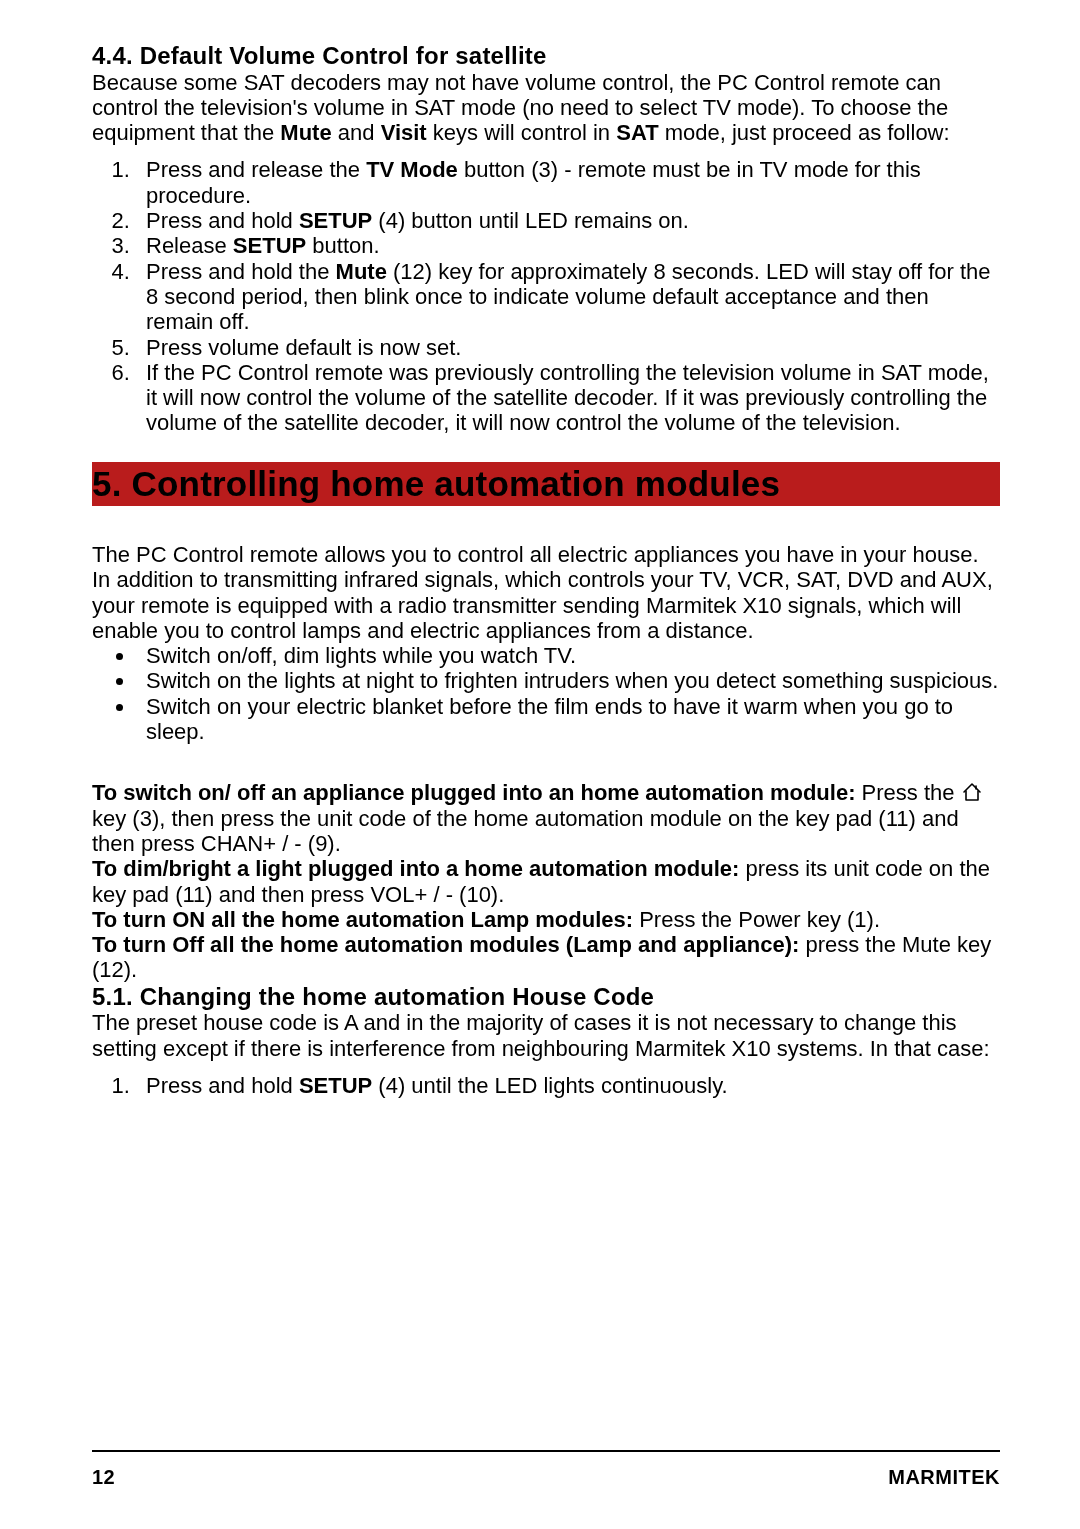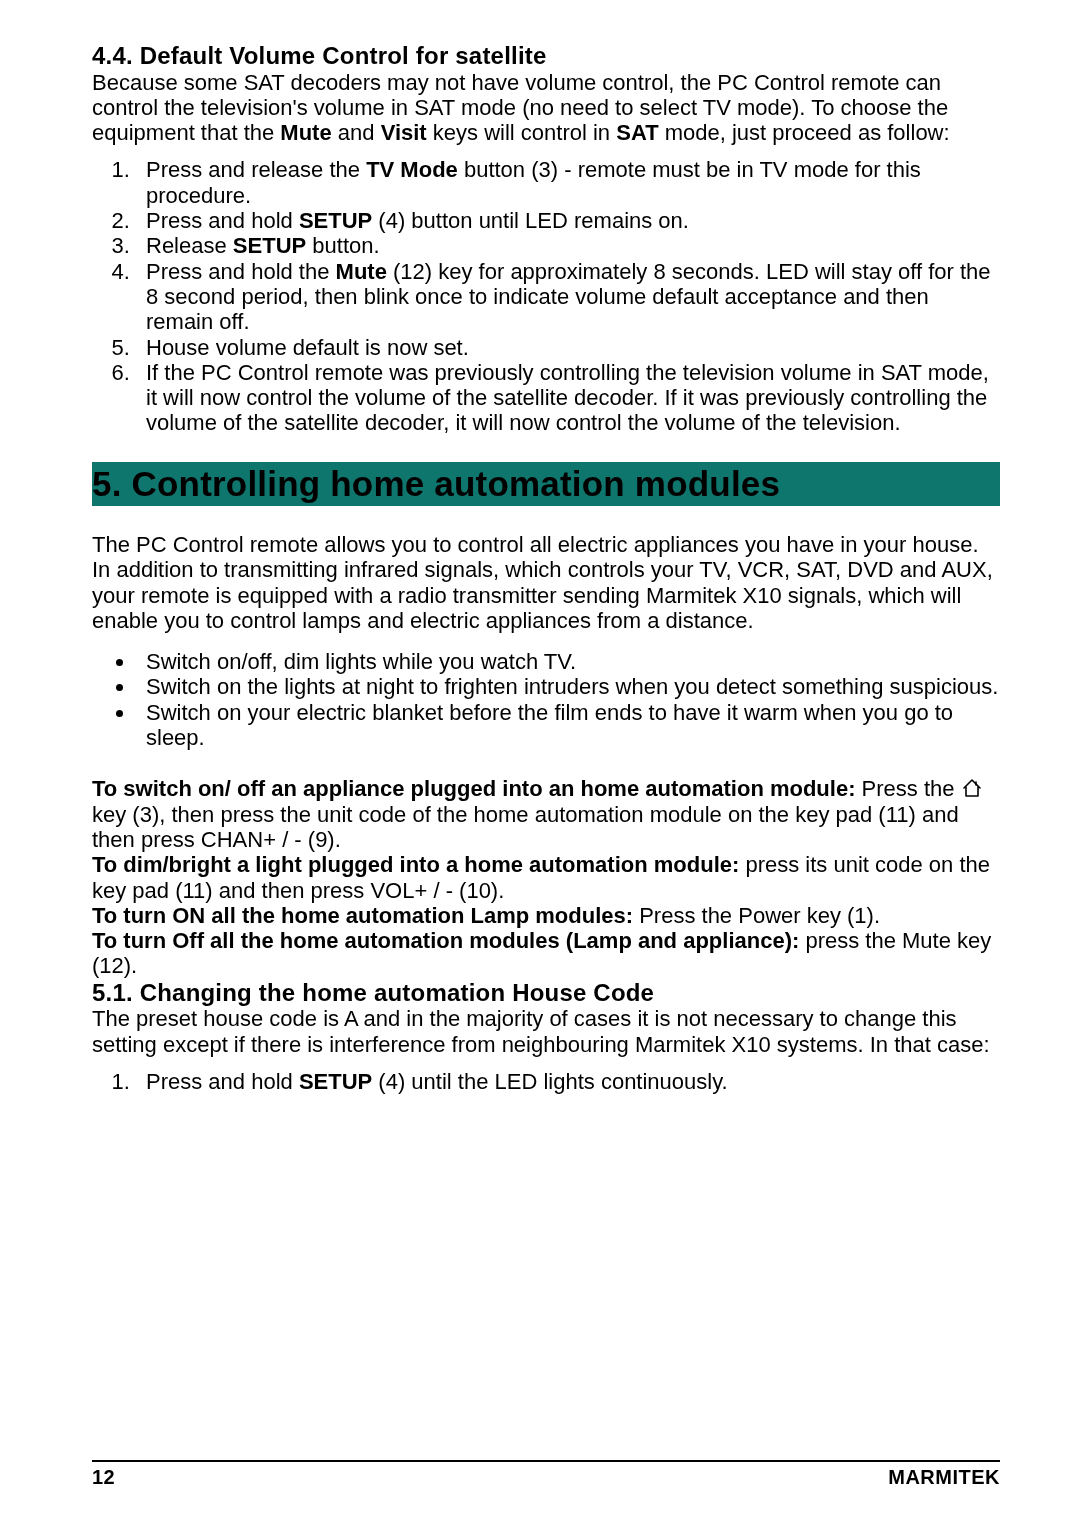--- a/index.html
+++ b/index.html
@@ -22,55 +22,55 @@
     display: flex;
     flex-direction: column;
     border-radius: 29px;
   }
   .content { flex: 1 1 auto; }
   h1 {
     font-size: 35px;
     font-weight: 800;
     margin: 26px 0 6px 0;
     padding: 2px 0;
-    background: #0f766e;
+    background: #b91c1c;
     letter-spacing: 0.2px;
   }
   h2 {
     font-size: 24px;
     font-weight: 800;
     margin: 0 0 0 0;
     letter-spacing: 0.2px;
   }
   h2.sub { }
   p { margin: 0 0 0 0; }
   p.parablock { margin: 0 0 0 0; }
-  p.gap-before { margin-top: 26px; }
+  p.gap-before { margin-top: 36px; }
   ol {
     margin: 12px 0 0 0;
     padding: 0 0 0 44px;
     list-style-position: outside;
   }
   ol li { padding-left: 10px; }
   ul {
-    margin: 16px 0 0 0;
+    margin: 0 0 0 0;
     padding: 0 0 0 44px;
     list-style-type: disc;
   }
   ul li { padding-left: 10px; }
   .bold { font-weight: 800; }
   .house-icon {
     display: inline-block;
     width: 22px;
     height: 20px;
     vertical-align: -2px;
   }
   .footer {
     border-top: 2px solid #000000;
-    padding-top: 4px;
+    padding-top: 14px;
     display: flex;
     justify-content: space-between;
     font-size: 20px;
     font-weight: 800;
     letter-spacing: 0.5px;
   }
 </style>
 </head>
 <body>
 
@@ -79,21 +79,21 @@
 
     <h2>4.4. Default Volume Control for satellite</h2>
     <p class="parablock">
       <span>Because some SAT decoders may not have volume control, the PC Control remote can control the television's volume in SAT mode (no need to select TV mode). To choose the equipment that the </span><span class="bold">Mute</span><span> and </span><span class="bold">Visit</span><span> keys will control in </span><span class="bold">SAT</span><span> mode, just proceed as follow:</span>
     </p>
     <ol>
       <li><span>Press and release the </span><span class="bold">TV Mode</span><span> button (3) - remote must be in TV mode for this procedure.</span></li>
       <li><span>Press and hold </span><span class="bold">SETUP</span><span> (4) button until LED remains on.</span></li>
       <li><span>Release </span><span class="bold">SETUP</span><span> button.</span></li>
       <li><span>Press and hold the </span><span class="bold">Mute</span><span> (12) key for approximately 8 seconds. LED will stay off for the 8 second period, then blink once to indicate volume default acceptance and then remain off.</span></li>
-      <li><span>House volume default is now set.</span></li>
+      <li><span>Press volume default is now set.</span></li>
       <li><span>If the PC Control remote was previously controlling the television volume in SAT mode, it will now control the volume of the satellite decoder. If it was previously controlling the volume of the satellite decoder, it will now control the volume of the television.</span></li>
     </ol>
 
     <h1>5. Controlling home automation modules</h1>
 
     <p class="parablock gap-before">The PC Control remote allows you to control all electric appliances you have in your house. In addition to transmitting infrared signals, which controls your TV, VCR, SAT, DVD and AUX, your remote is equipped with a radio transmitter sending Marmitek X10 signals, which will enable you to control lamps and electric appliances from a distance.</p>
 
 
     <ul class="gap-before">
       <li>Switch on/off, dim lights while you watch TV.</li>

